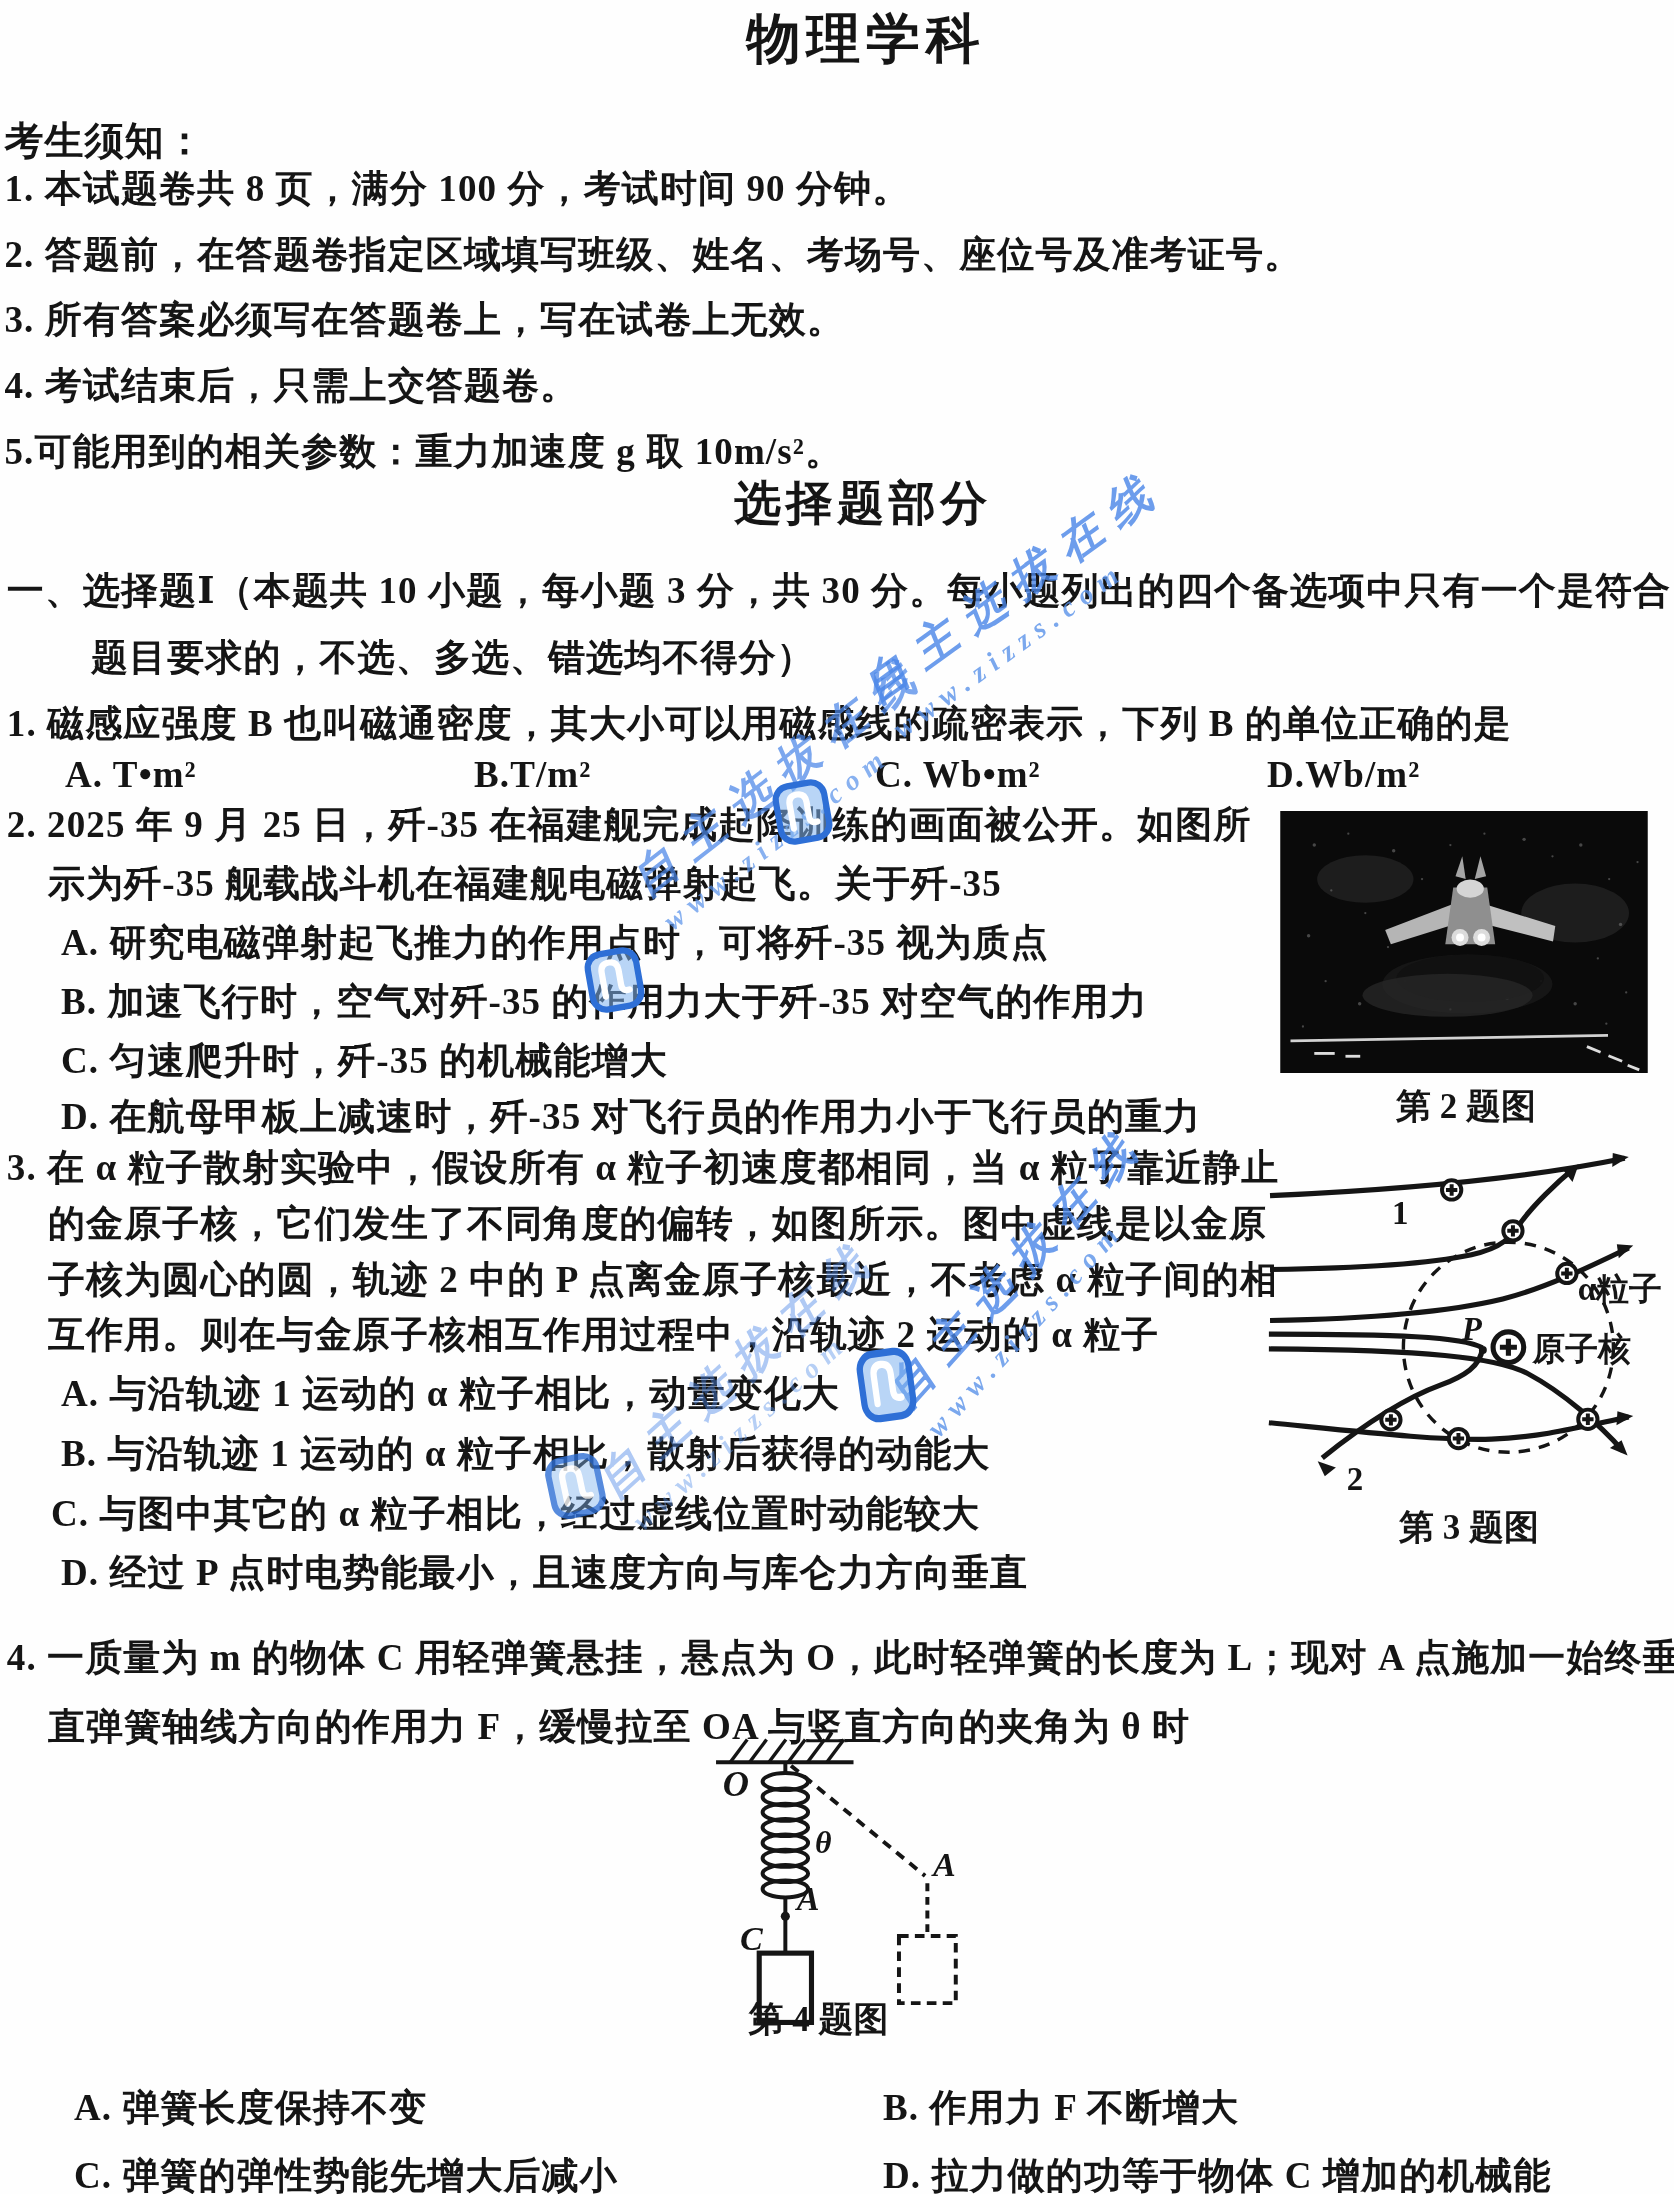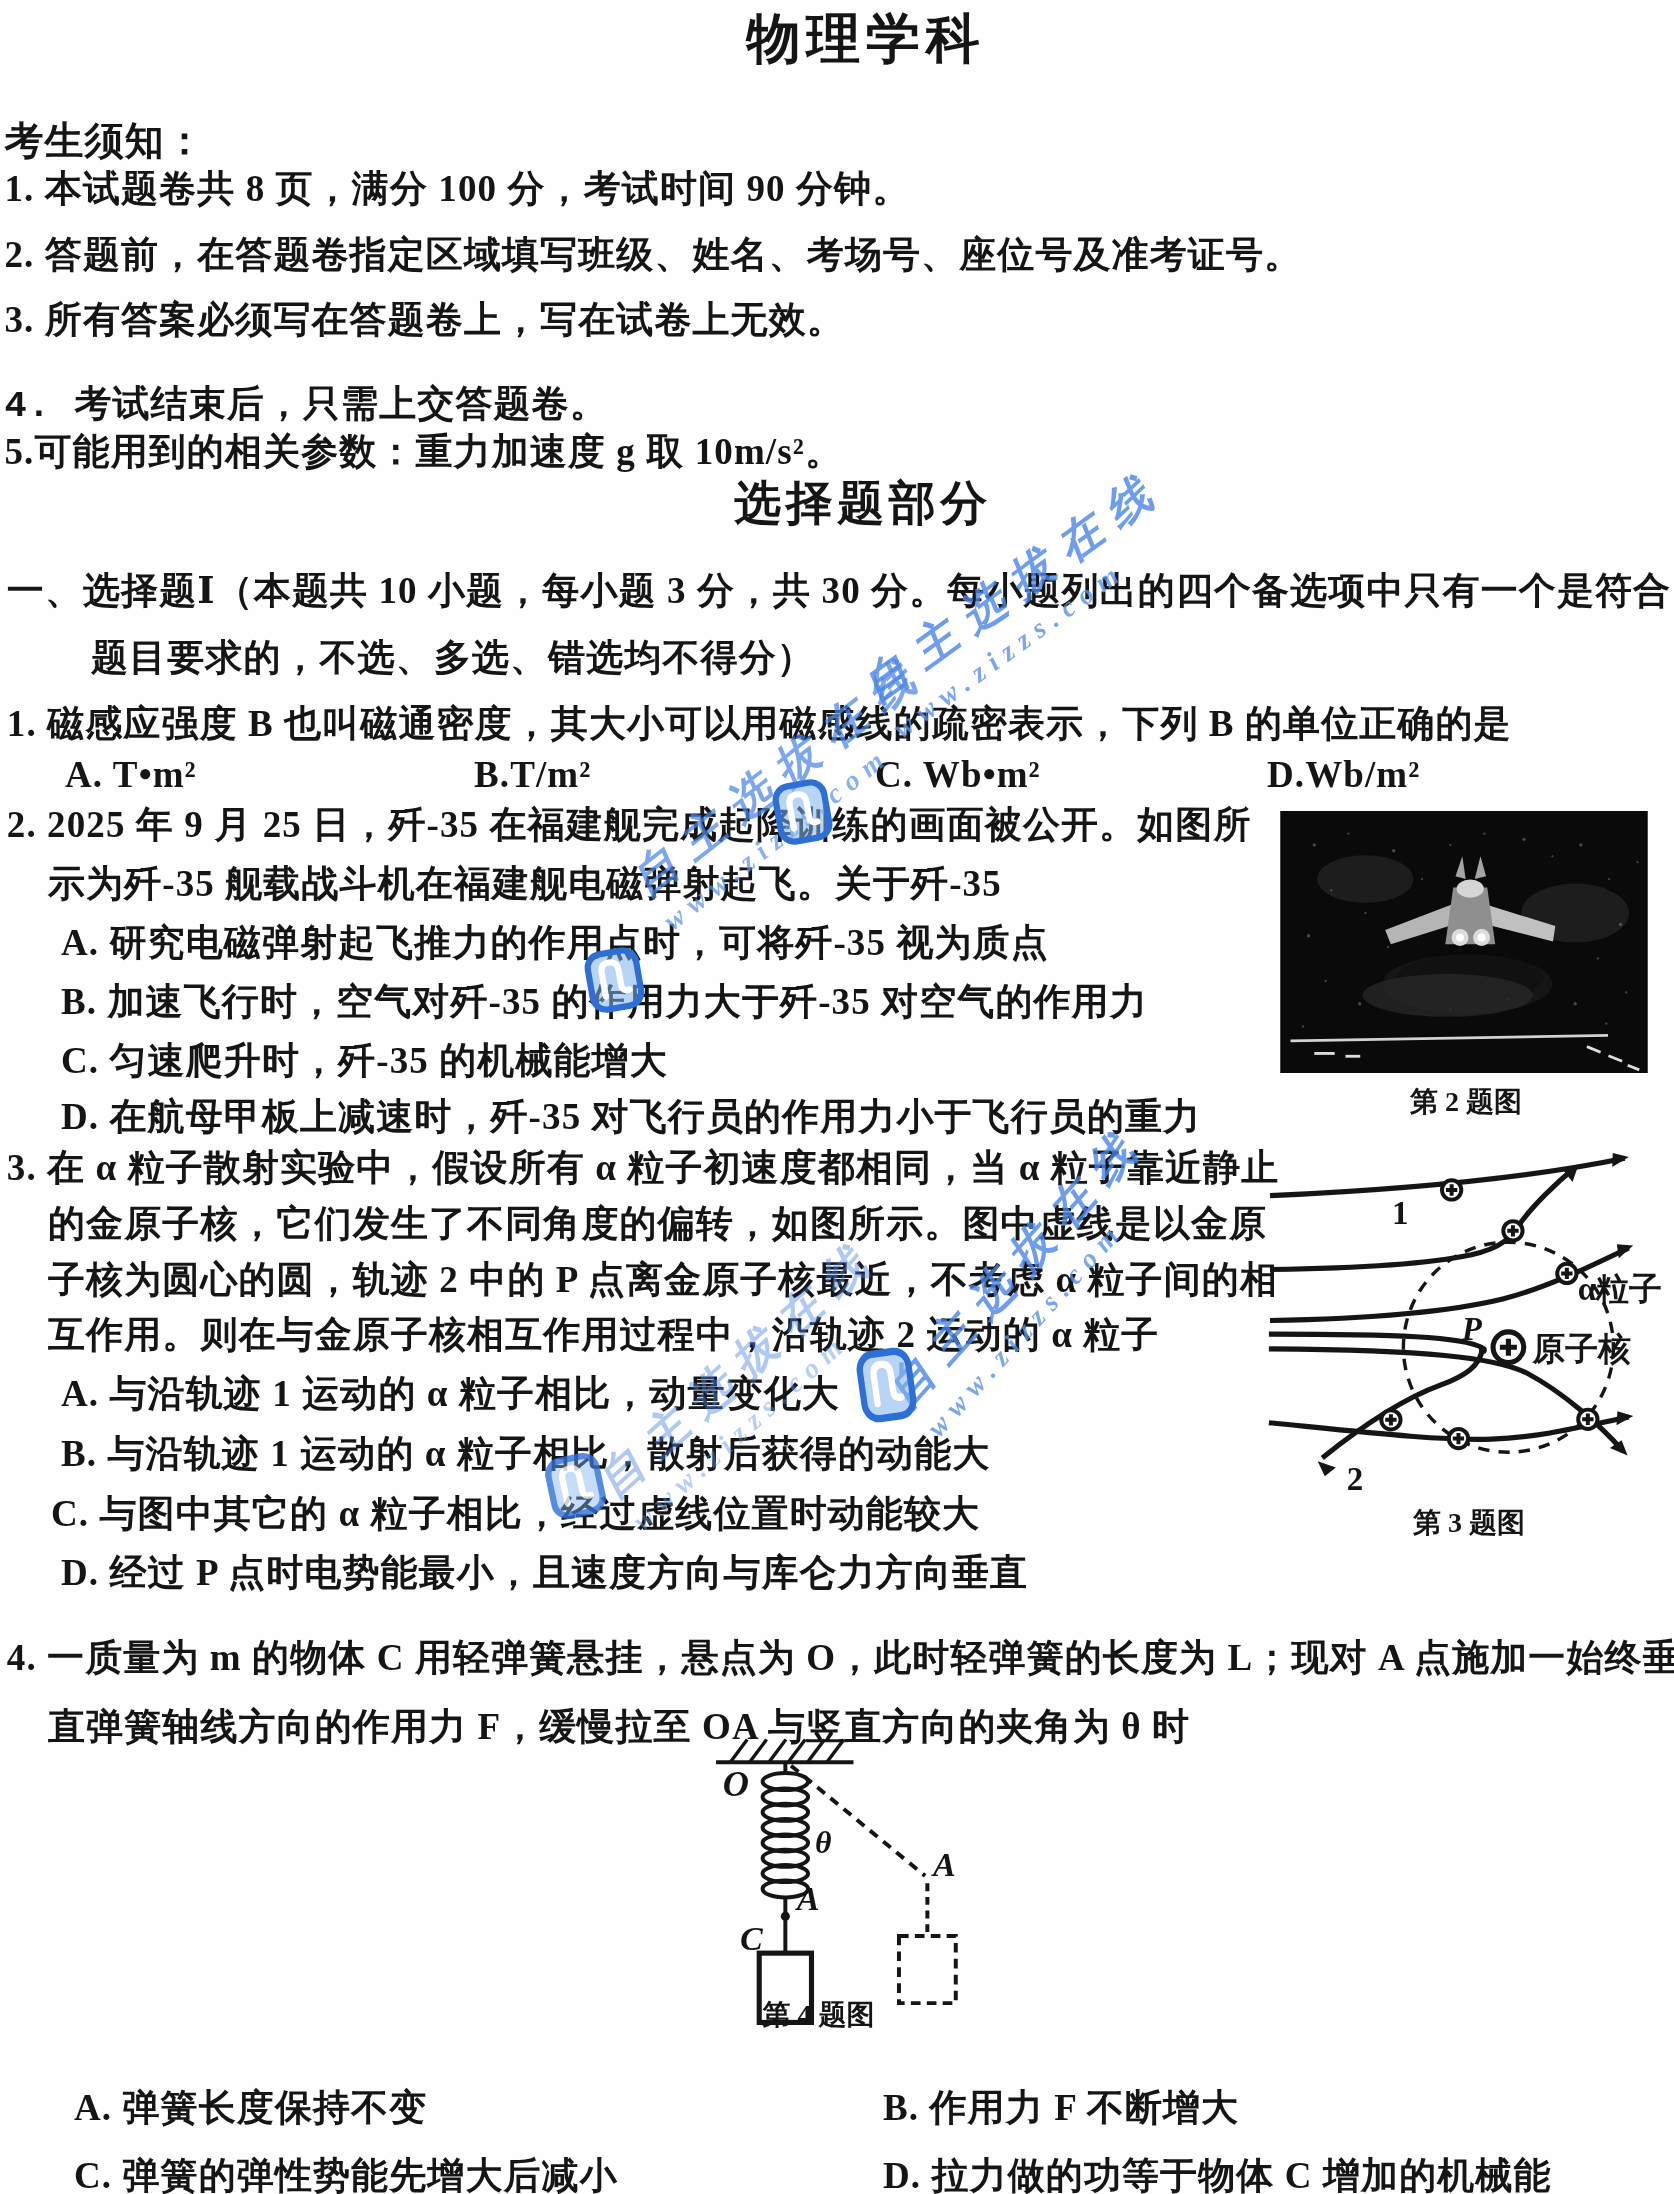--- a/index.html
+++ b/index.html
@@ -5,41 +5,41 @@
   html,body{margin:0;padding:0;}
   body{
     width:1674px;height:2194px;position:relative;overflow:hidden;
     background:#fefefe;
     font-family:"Liberation Serif","DejaVu Serif",serif;
     color:#151515;
   }
   .line{position:absolute;white-space:nowrap;font-size:37px;font-weight:600;letter-spacing:1.1px;}
   .b{font-weight:800;}
   .center{left:0;width:100%;text-align:center;}
-  .cap{position:absolute;font-size:28px;font-weight:700;text-align:center;white-space:nowrap;}
+  .cap{position:absolute;font-size:35px;font-weight:700;text-align:center;white-space:nowrap;}
   .fig{position:absolute;}
   
   .wm{position:absolute;transform-origin:0 50%;pointer-events:none;}
   .wm-zh{font-size:45px;font-weight:700;font-style:italic;letter-spacing:14.8px;color:#4a86e8;opacity:.8;white-space:nowrap;}
   .wm-url{font-size:28px;font-weight:600;font-style:italic;letter-spacing:8.5px;color:#5b93ea;opacity:.8;white-space:nowrap;margin-top:3.4px;}
   .wm-logo{position:absolute;pointer-events:none;}
   svg text{font-family:"Liberation Serif","DejaVu Serif",serif;}
   .svg-lab{font-size:58px;font-weight:700;fill:#151515;}
   .svg-it{font-style:italic;}
 </style>
 </head>
 <body>
 
 <div class="line b center" style="top:3.4px;font-size:54px;letter-spacing:5.7px;padding-left:29px;">物理学科</div>
 
 <div class="line b" style="left:4.5px;top:114px;font-size:39px;">考生须知：</div>
 <div class="line" style="left:4.5px;top:164px;">1. 本试题卷共 8 页，满分 100 分，考试时间 90 分钟。</div>
 <div class="line" style="left:4.5px;top:230px;">2. 答题前，在答题卷指定区域填写班级、姓名、考场号、座位号及准考证号。</div>
 <div class="line" style="left:4.5px;top:295px;">3. 所有答案必须写在答题卷上，写在试卷上无效。</div>
-<div class="line" style="left:4.5px;top:379px;font-family:Liberation Mono, monospace;">4. 考试结束后，只需上交答题卷。</div>
+<div class="line" style="left:4.5px;top:361px;">4. 考试结束后，只需上交答题卷。</div>
 <div class="line" style="left:4.5px;top:427px;">5.可能用到的相关参数：重力加速度 g 取 10m/s²。</div>
 
 <div class="line b center" style="top:472px;font-size:47px;letter-spacing:4.5px;margin-left:26px;">选择题部分</div>
 <div class="line b" style="left:6.8px;top:566px;">一、选择题Ⅰ（本题共 10 小题，每小题 3 分，共 30 分。每小题列出的四个备选项中只有一个是符合</div>
 <div class="line b" style="left:85px;top:633px;margin-left:6px;">题目要求的，不选、多选、错选均不得分）</div>
 
 <div class="line" style="left:6.8px;top:699px;">1. 磁感应强度 B 也叫磁通密度，其大小可以用磁感线的疏密表示，下列 B 的单位正确的是</div>
 <div class="line" style="left:65px;top:753px;">A. T•m²</div>
 <div class="line" style="left:474px;top:753px;">B.T/m²</div>
 <div class="line" style="left:875px;top:753px;">C. Wb•m²</div>

